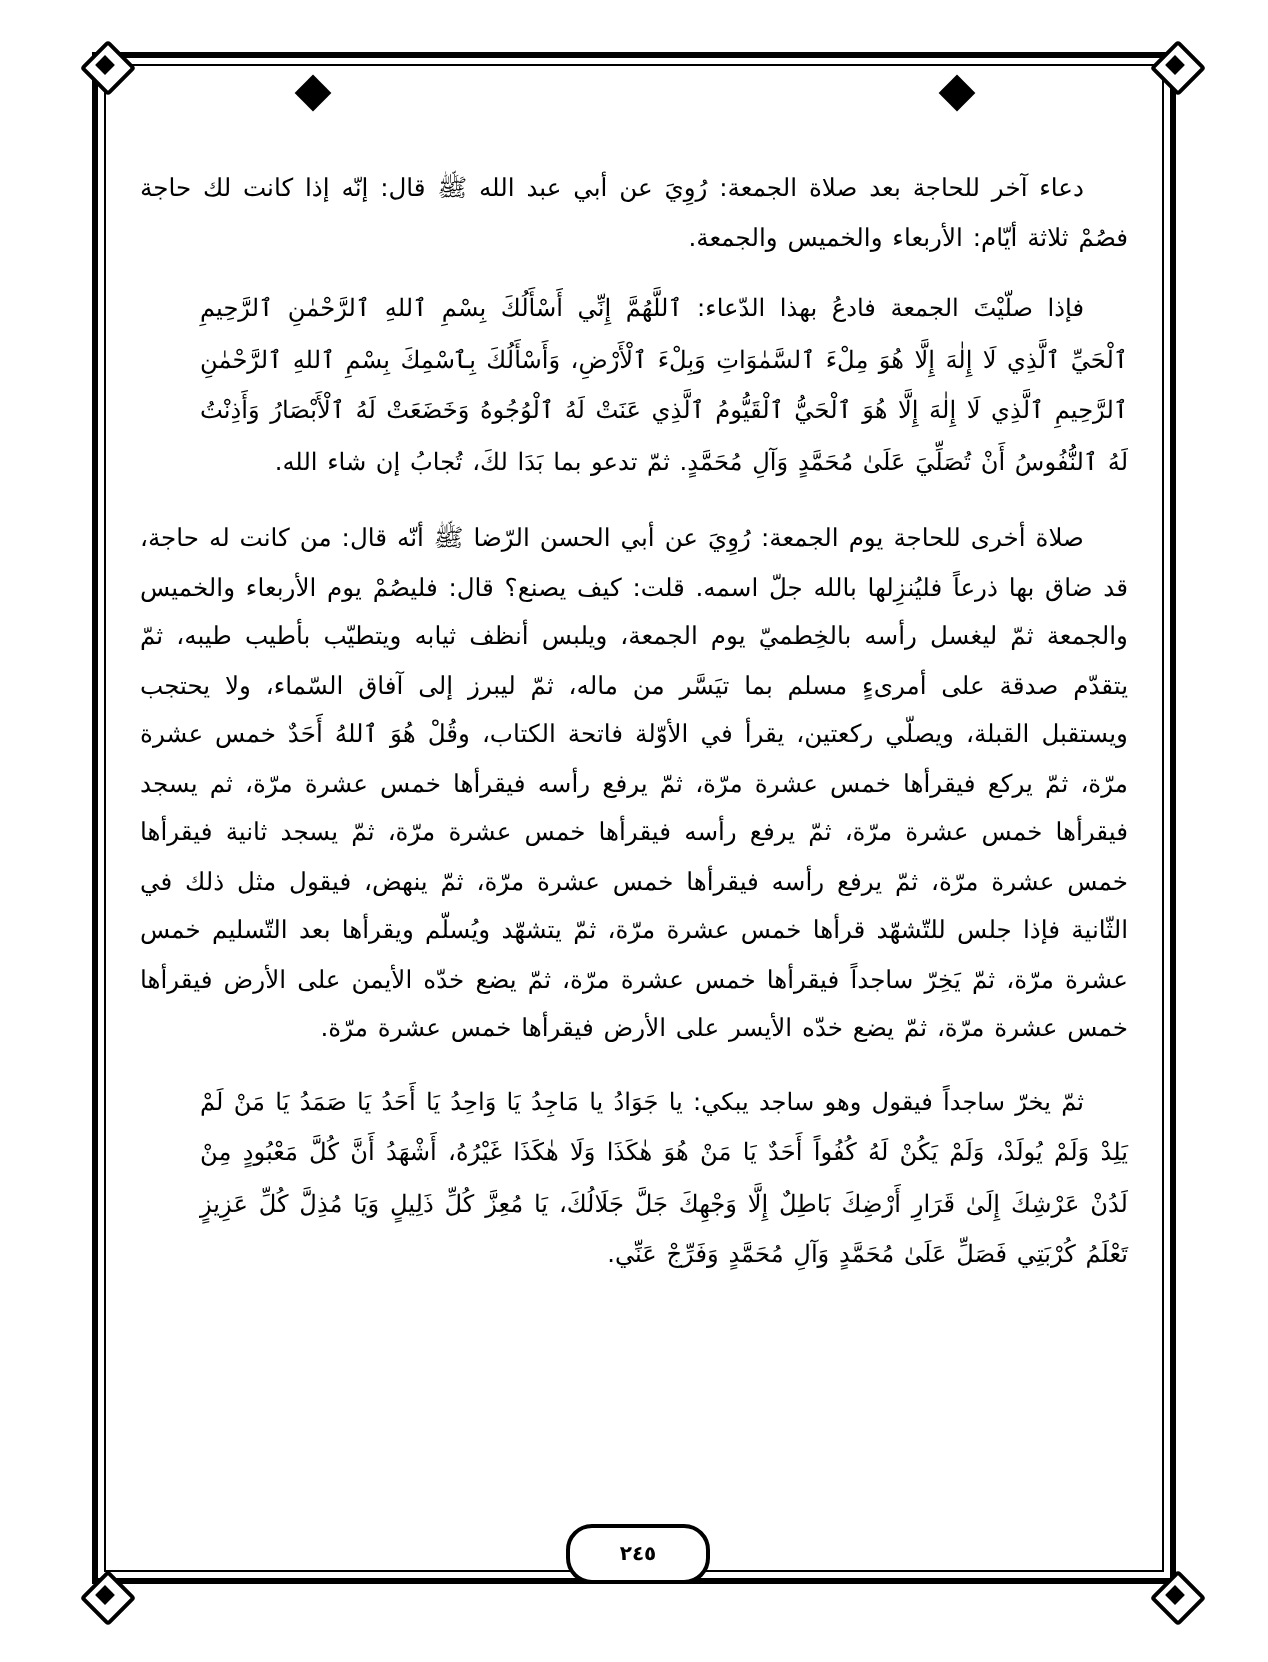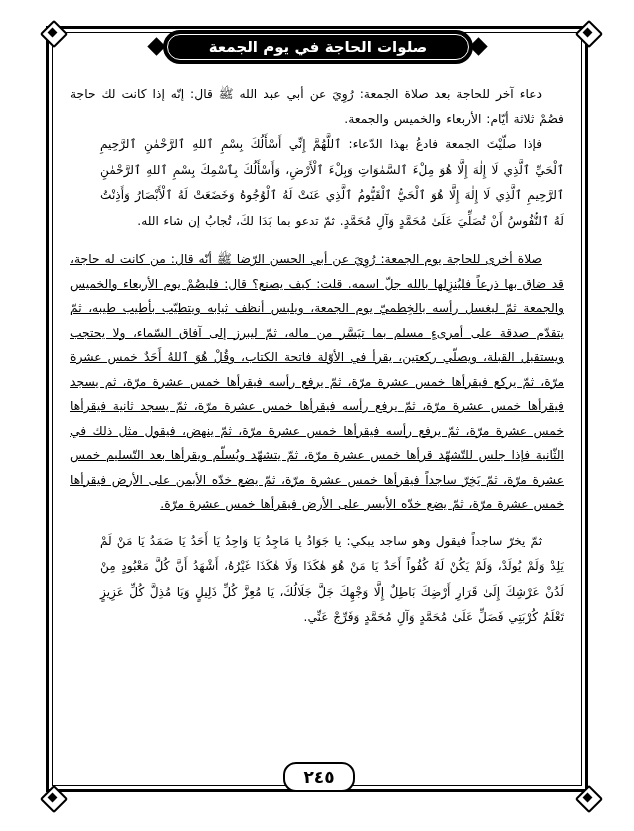--- a/index.html
+++ b/index.html
@@ -117,72 +117,67 @@
     text-align-last: right;
   }
   .para {
     font-size: 12.3px;
     line-height: 25px;
     color: #000;
     margin: 0 0 13px 0;
     text-indent: 22px;
     word-spacing: 1px;
   }
-  .para.tight { margin-bottom: 0; }
+  .para.tight { margin-bottom: 10px; }
   .para.vocal {
     font-size: 12.1px;
     line-height: 25.5px;
     margin-left: 30px;
   }
   .para.dense {
     line-height: 24.5px;
     margin-bottom: 12px;
-    text-decoration: underline;
   }
 
   
   .folio {
     position: absolute;
     left: 283px;
     top: 762px;
     width: 68px;
     height: 26px;
     border: 2px solid #000;
     border-radius: 13px;
     background: #fff;
     display: flex;
     align-items: center;
     justify-content: center;
   }
   .folio span {
-    font-size: 17px;
+    font-size: 10px;
     font-weight: bold;
     color: #000;
   }
 </style>
 </head>
 <body>
 
 <div class="page">
 
   <div class="frame-outer"></div>
   <div class="frame-inner"></div>
 
   <div class="corner c-tl"></div>
   <div class="corner c-tr"></div>
   <div class="corner c-bl"></div>
   <div class="corner c-br"></div>
 
   <div class="band-dot left"></div>
   <div class="band-dot right"></div>
 
-  <div class="title-band">
-    <div class="inner-rule"></div>
-    <div class="title-text">صلوات الحاجة في يوم الجمعة</div>
-  </div>
 
   <div class="content">
     <p class="para tight">دعاء آخر للحاجة بعد صلاة الجمعة: رُوِيَ عن أبي عبد الله ﷺ قال: إنّه إذا كانت لك حاجة فصُمْ ثلاثة أيّام: الأربعاء والخميس والجمعة.</p>
     <p class="para vocal">فإذا صلّيْتَ الجمعة فادعُ بهذا الدّعاء: ٱللَّهُمَّ إِنِّي أَسْأَلُكَ بِسْمِ ٱللهِ ٱلرَّحْمٰنِ ٱلرَّحِيمِ ٱلْحَيِّ ٱلَّذِي لَا إِلٰهَ إِلَّا هُوَ مِلْءَ ٱلسَّمٰوَاتِ وَبِلْءَ ٱلْأَرْضِ، وَأَسْأَلُكَ بِٱسْمِكَ بِسْمِ ٱللهِ ٱلرَّحْمٰنِ ٱلرَّحِيمِ ٱلَّذِي لَا إِلٰهَ إِلَّا هُوَ ٱلْحَيُّ ٱلْقَيُّومُ ٱلَّذِي عَنَتْ لَهُ ٱلْوُجُوهُ وَخَضَعَتْ لَهُ ٱلْأَبْصَارُ وَأَذِنْتُ لَهُ ٱلنُّفُوسُ أَنْ تُصَلِّيَ عَلَىٰ مُحَمَّدٍ وَآلِ مُحَمَّدٍ. ثمّ تدعو بما بَدَا لكَ، تُجابُ إن شاء الله.</p>
     <p class="para dense">صلاة أخرى للحاجة يوم الجمعة: رُوِيَ عن أبي الحسن الرّضا ﷺ أنّه قال: من كانت له حاجة، قد ضاق بها ذرعاً فليُنزِلها بالله جلّ اسمه. قلت: كيف يصنع؟ قال: فليصُمْ يوم الأربعاء والخميس والجمعة ثمّ ليغسل رأسه بالخِطميّ يوم الجمعة، ويلبس أنظف ثيابه ويتطيّب بأطيب طيبه، ثمّ يتقدّم صدقة على أمرىءٍ مسلم بما تيَسَّر من ماله، ثمّ ليبرز إلى آفاق السّماء، ولا يحتجب ويستقبل القبلة، ويصلّي ركعتين، يقرأ في الأوّلة فاتحة الكتاب، وقُلْ هُوَ ٱللهُ أَحَدٌ خمس عشرة مرّة، ثمّ يركع فيقرأها خمس عشرة مرّة، ثمّ يرفع رأسه فيقرأها خمس عشرة مرّة، ثم يسجد فيقرأها خمس عشرة مرّة، ثمّ يرفع رأسه فيقرأها خمس عشرة مرّة، ثمّ يسجد ثانية فيقرأها خمس عشرة مرّة، ثمّ يرفع رأسه فيقرأها خمس عشرة مرّة، ثمّ ينهض، فيقول مثل ذلك في الثّانية فإذا جلس للتّشهّد قرأها خمس عشرة مرّة، ثمّ يتشهّد ويُسلّم ويقرأها بعد التّسليم خمس عشرة مرّة، ثمّ يَخِرّ ساجداً فيقرأها خمس عشرة مرّة، ثمّ يضع خدّه الأيمن على الأرض فيقرأها خمس عشرة مرّة، ثمّ يضع خدّه الأيسر على الأرض فيقرأها خمس عشرة مرّة.</p>
     <p class="para vocal">ثمّ يخرّ ساجداً فيقول وهو ساجد يبكي: يا جَوَادُ يا مَاجِدُ يَا وَاحِدُ يَا أَحَدُ يَا صَمَدُ يَا مَنْ لَمْ يَلِدْ وَلَمْ يُولَدْ، وَلَمْ يَكُنْ لَهُ كُفُواً أَحَدٌ يَا مَنْ هُوَ هٰكَذَا وَلَا هٰكَذَا غَيْرُهُ، أَشْهَدُ أَنَّ كُلَّ مَعْبُودٍ مِنْ لَدُنْ عَرْشِكَ إِلَىٰ قَرَارِ أَرْضِكَ بَاطِلٌ إِلَّا وَجْهِكَ جَلَّ جَلَالُكَ، يَا مُعِزَّ كُلِّ ذَلِيلٍ وَيَا مُذِلَّ كُلِّ عَزِيزٍ تَعْلَمُ كُرْبَتِي فَصَلِّ عَلَىٰ مُحَمَّدٍ وَآلِ مُحَمَّدٍ وَفَرِّجْ عَنِّي.</p>
   </div>
 
   <div class="folio">
     <span>٢٤٥</span>

